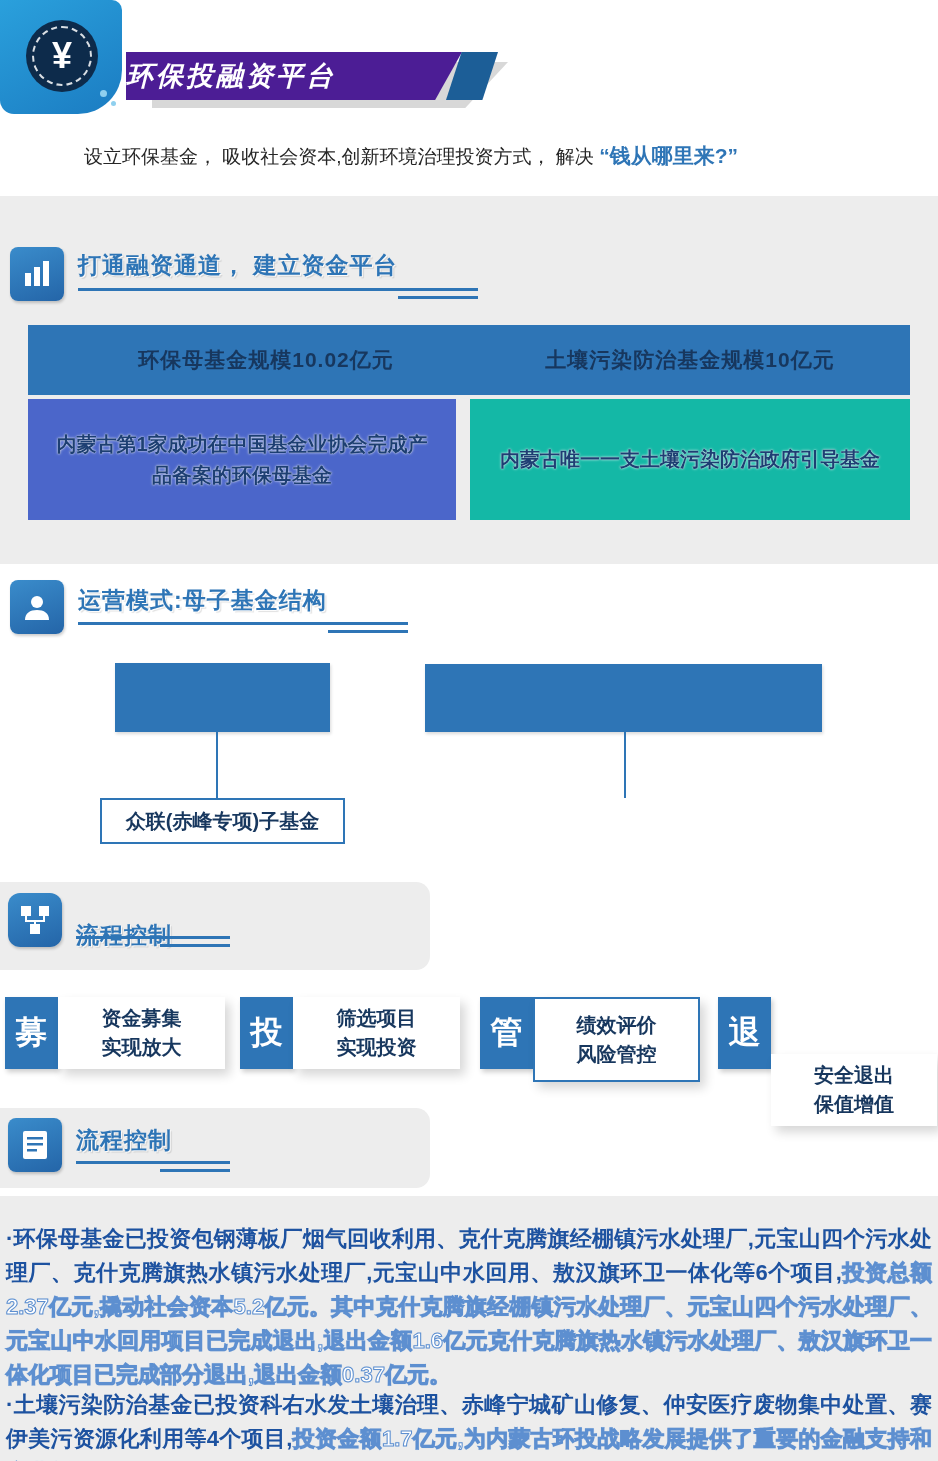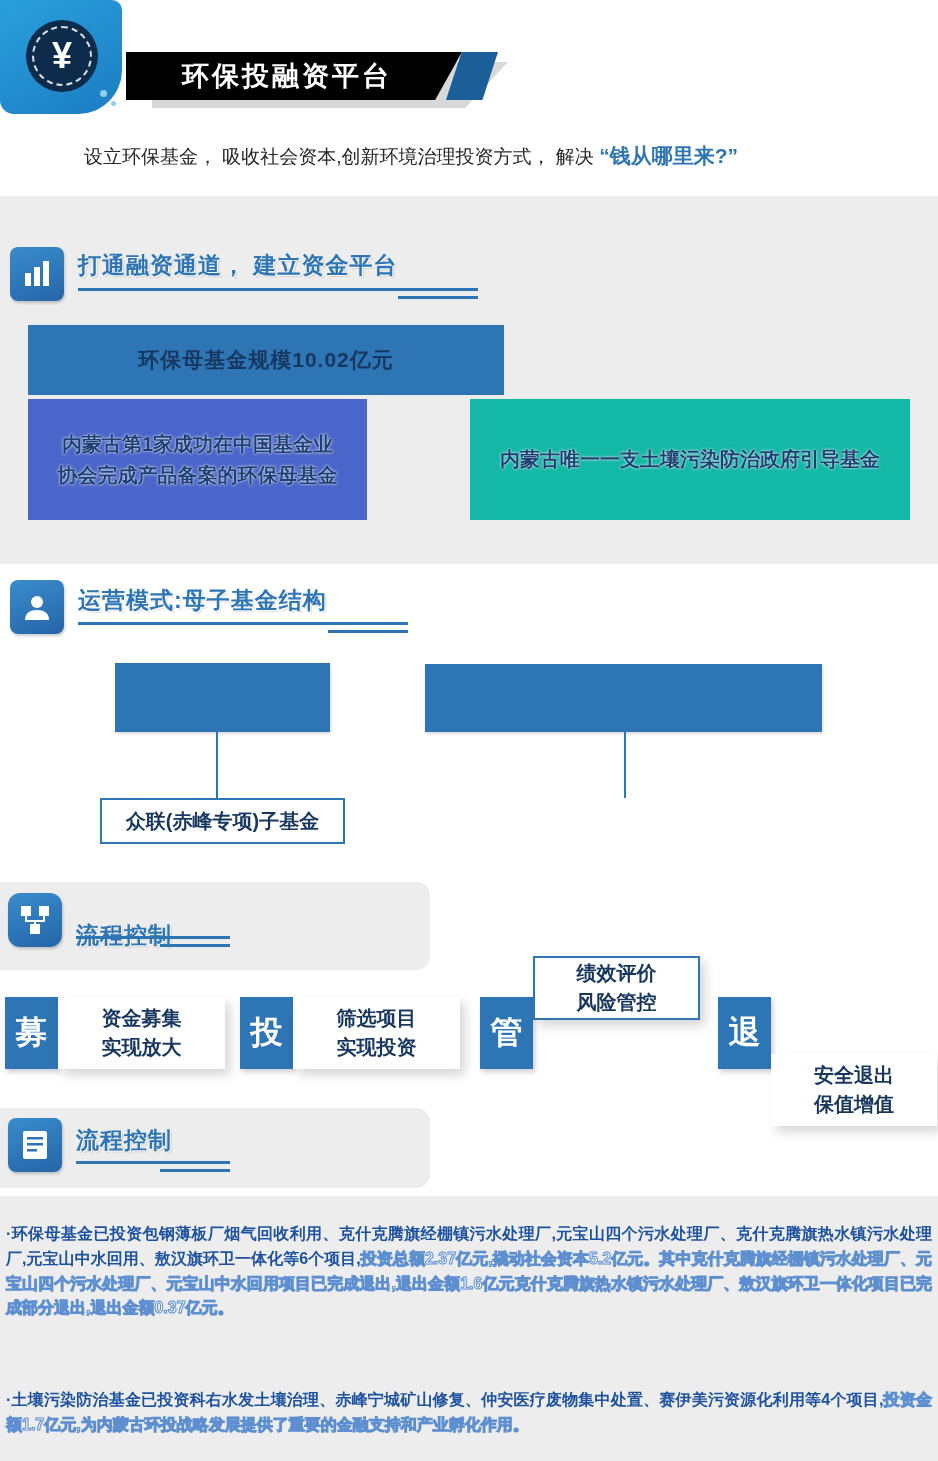--- a/index.html
+++ b/index.html
@@ -9,21 +9,21 @@
   }
   .abs{position:absolute;}
   .gray-panel{background:#ededed;}
   
   .hdr-blob{left:0;top:0;width:122px;height:114px;background:linear-gradient(150deg,#2aa0dc,#1b7cc2);border-radius:0 10px 44px 14px;}
   .yuan-circle{left:26px;top:20px;width:72px;height:72px;border-radius:50%;background:#0d2b4b;}
   .yuan-ring{position:absolute;inset:6px;border:2px dashed rgba(255,255,255,.85);border-radius:50%;}
   .yuan-glyph{position:absolute;inset:0;display:flex;align-items:center;justify-content:center;color:#fff;font-size:36px;font-weight:bold;}
   .deco-dot{border-radius:50%;background:#8fd0ef;}
   .banner-shadow{left:152px;top:62px;width:356px;height:46px;background:#d8d8d8;clip-path:polygon(0 0,100% 0,88% 100%,0 100%);}
-  .banner-main{left:126px;top:52px;width:336px;height:48px;background:#000000;clip-path:polygon(0 0,100% 0,92% 100%,0 100%);display:flex;align-items:center;justify-content:center;}
+  .banner-main{left:126px;top:52px;width:336px;height:48px;background:#4c1d95;clip-path:polygon(0 0,100% 0,92% 100%,0 100%);display:flex;align-items:center;justify-content:flex-start;font-style:italic;}
   .banner-title{color:#fff;font-size:27px;font-weight:bold;letter-spacing:3px;padding-right:14px;}
   .banner-tail{left:446px;top:52px;width:52px;height:48px;background:#1c5e97;clip-path:polygon(30% 0,100% 0,70% 100%,0 100%);}
   .subtitle{left:84px;top:142px;width:840px;font-size:19px;color:#262626;}
   .subtitle .hl{color:#2e75b6;font-weight:bold;font-size:21px;}
   
   .sec-icon{background:linear-gradient(160deg,#3a8ccb,#2465a8);border-radius:8px;display:flex;align-items:center;justify-content:center;box-shadow:1px 2px 3px rgba(0,0,0,.2);}
   .sec-title{color:#2e75b6;font-weight:bold;font-size:23px;letter-spacing:1px;text-shadow:1px 1px 0 rgba(255,255,255,.9),2px 2px 1px rgba(0,0,0,.12);}
   .underline{background:#2e75b6;height:3px;}
   
   .card-header{background:#2e75b6;color:#17375e;font-weight:bold;font-size:21px;display:flex;align-items:center;justify-content:center;letter-spacing:1px;}
@@ -32,21 +32,21 @@
   .body-blue{background:#14b8a6;}
   
   .parent-box{background:#2e75b6;box-shadow:1px 2px 3px rgba(0,0,0,.15);}
   .connector{background:#2e75b6;width:2px;}
   .child-box{background:#fff;border:2px solid #2e75b6;color:#17375e;font-weight:bold;font-size:20px;display:flex;align-items:center;justify-content:center;box-sizing:border-box;}
   
   .step-tag{background:#2e75b6;color:#fff;font-size:32px;font-weight:bold;display:flex;align-items:center;justify-content:center;box-shadow:2px 3px 5px rgba(0,0,0,.2);}
   .step-card{background:#fff;box-shadow:5px 6px 10px rgba(0,0,0,.16);color:#17375e;font-weight:bold;font-size:20px;display:flex;flex-direction:column;align-items:center;justify-content:center;line-height:1.45;text-align:center;}
   .step-card.bordered{border:2px solid #2e75b6;box-sizing:border-box;}
   
-  .para{font-size:16px;font-weight:bold;line-height:1.55;text-align:justify;}
+  .para{font-size:22px;font-weight:bold;line-height:1.55;text-align:justify;}
   .para .lead{color:#1d52a0;}
   .para .outline{color:#ffffff;-webkit-text-stroke:1px #5d8fd0;text-shadow:0 0 1px #7aa4da;}
 </style>
 </head>
 <body>
 
 <div class="page">
 
   <div class="abs gray-panel" style="left:0;top:196px;width:938px;height:368px;"></div>
   <div class="abs gray-panel" style="left:0;top:882px;width:430px;height:88px;border-radius:0 14px 14px 0;"></div>
@@ -77,22 +77,23 @@
         <rect x="3" y="14" width="6" height="13" fill="#fff"></rect>
         <rect x="12" y="8" width="6" height="19" fill="#fff"></rect>
         <rect x="21" y="2" width="6" height="25" fill="#fff"></rect>
       </svg>
   </div>
   <div class="abs sec-title" style="left:78px;top:250px;">打通融资通道， 建立资金平台</div>
   <div class="abs underline" style="left:78px;top:288px;width:400px;"></div>
   <div class="abs underline" style="left:398px;top:296px;width:80px;"></div>
 
   <div class="abs card-header" style="left:28px;top:325px;width:476px;height:70px;">环保母基金规模10.02亿元</div>
-  <div class="abs card-body body-indigo" style="left:28px;top:399px;width:339px;height:121px;">内蒙古第1家成功在中国基金业协会完成产品备案的环保母基金</div>
+  <div class="abs card-body body-indigo" style="left:28px;top:399px;width:428px;height:121px;">内蒙古第1家成功在中国基金业协会完成产品备案的环保母基金</div>
 
+  <div class="abs card-header" style="left:470px;top:325px;width:440px;height:70px;">土壤污染防治基金规模10亿元</div>
   <div class="abs card-body body-blue" style="left:470px;top:399px;width:440px;height:121px;">内蒙古唯一一支土壤污染防治政府引导基金</div>
 
   <div class="abs sec-icon" style="left:10px;top:580px;width:54px;height:54px;">
     <svg width="30" height="30" viewBox="0 0 30 30">
         <circle cx="15" cy="10" r="6" fill="#fff"></circle>
         <path d="M3 28c0-7 5-10 12-10s12 3 12 10z" fill="#fff"></path>
       </svg>
   </div>
   <div class="abs sec-title" style="left:78px;top:585px;">运营模式:母子基金结构</div>
   <div class="abs underline" style="left:78px;top:622px;width:330px;"></div>
@@ -124,21 +125,21 @@
     <span>实现放大</span>
   </div>
 
   <div class="abs step-tag" style="left:240px;top:997px;width:53px;height:72px;">投</div>
   <div class="abs step-card" style="left:293px;top:997px;width:167px;height:72px;">
     <span>筛选项目</span>
     <span>实现投资</span>
   </div>
 
   <div class="abs step-tag" style="left:480px;top:997px;width:53px;height:72px;">管</div>
-  <div class="abs step-card bordered" style="left:533px;top:956px;width:167px;height:64px;">
+  <div class="abs step-card bordered" style="left:533px;top:997px;width:167px;height:85px;">
     <span>绩效评价</span>
     <span>风险管控</span>
   </div>
 
   <div class="abs step-tag" style="left:718px;top:997px;width:53px;height:72px;">退</div>
   <div class="abs step-card" style="left:771px;top:1054px;width:166px;height:72px;">
     <span>安全退出</span>
     <span>保值增值</span>
   </div>
 

